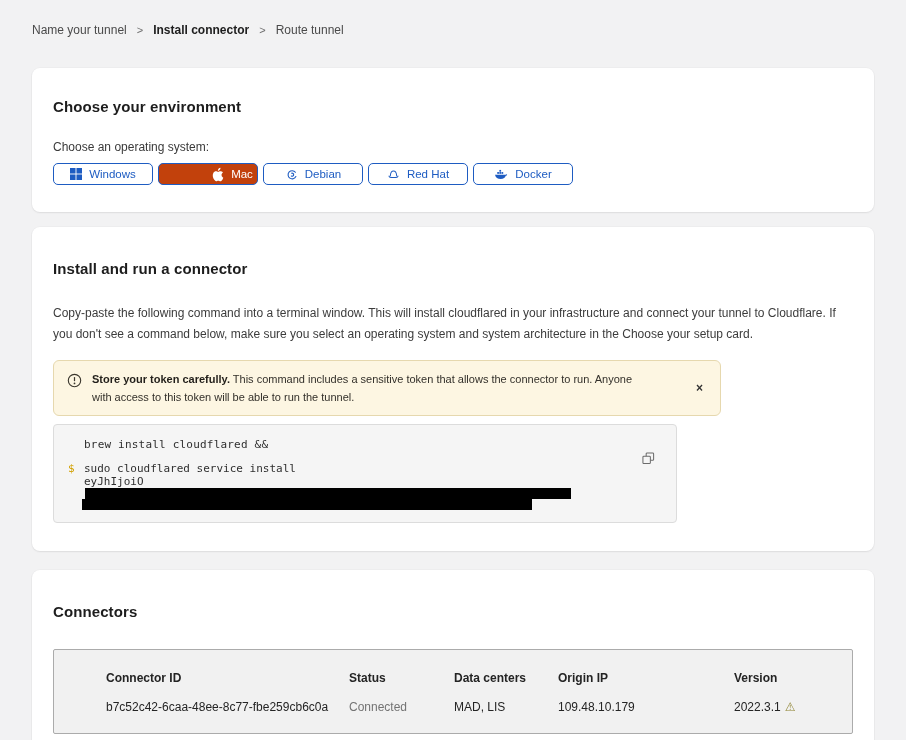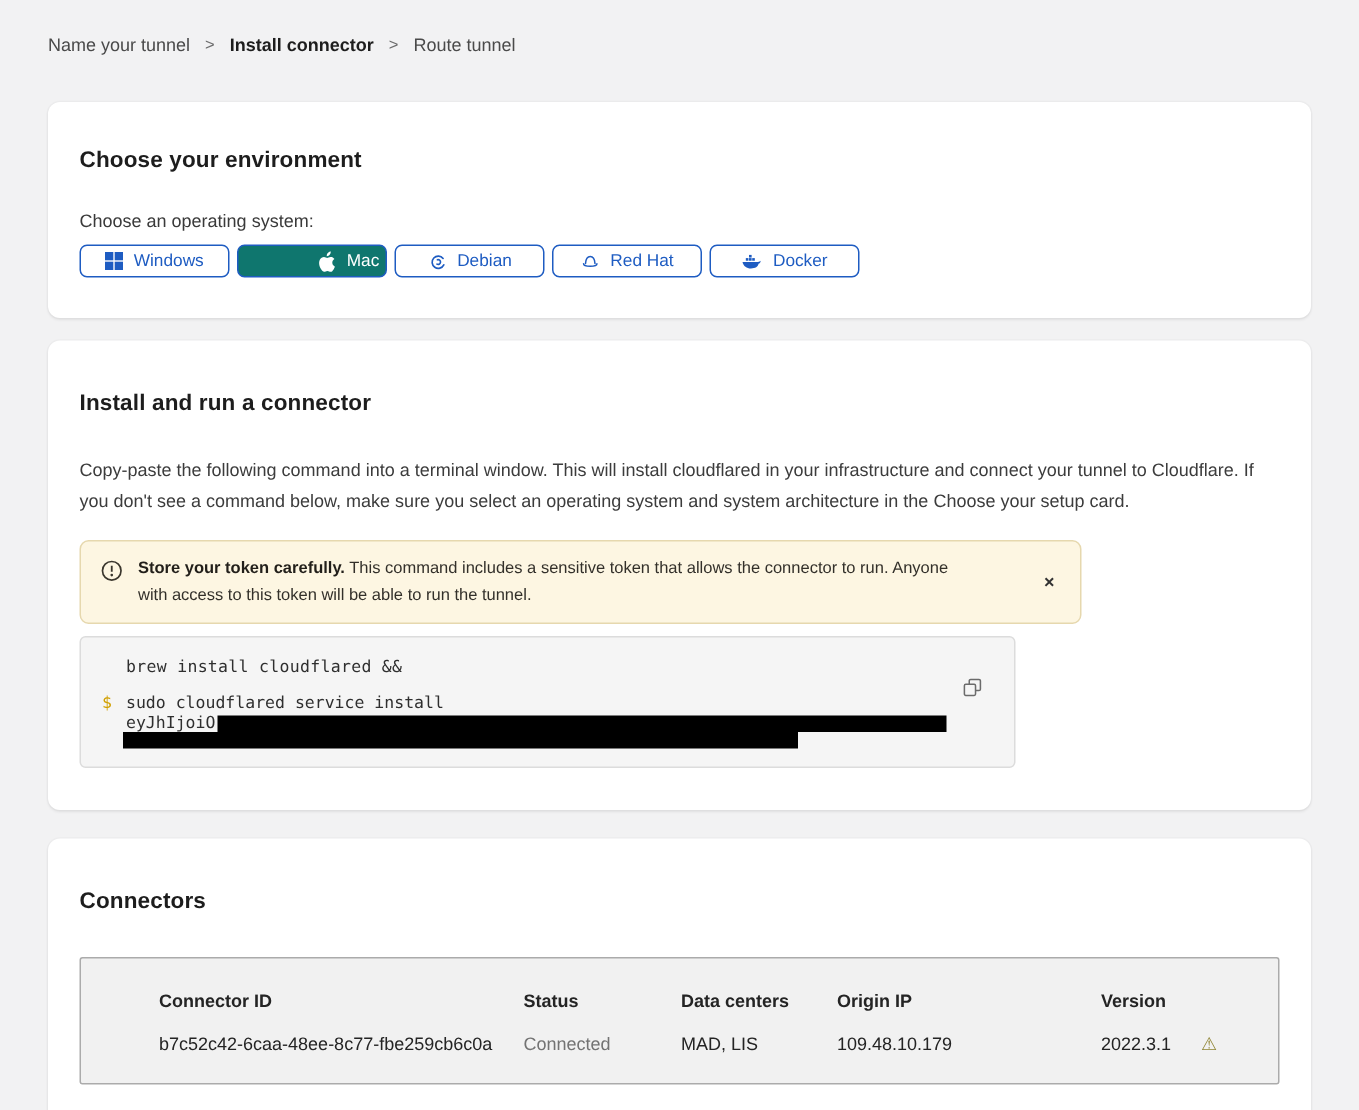--- a/index.html
+++ b/index.html
@@ -44,21 +44,21 @@
     width: 100px; height: 22px;
     display: flex; align-items: center; justify-content: center; gap: 7px;
     background: #fff;
     border: 1px solid #1e5cc2;
     border-radius: 5px;
     color: #1e5cc2;
     font-size: 11.5px;
     font-family: "Liberation Sans", sans-serif;
     cursor: pointer;
   }
-  .os-btn.selected { background: #0f766e; color: #fff; padding-left: 48px; }
+  .os-btn.selected { background: #c2410c; color: #fff; padding-left: 48px; }
   .os-btn svg { display: block; }
 
   
   .section-desc {
     margin-top: 26px;
     font-size: 12px;
     line-height: 1.75;
     color: #3c3c3c;
     max-width: 800px;
   }
@@ -91,21 +91,21 @@
     border-radius: 4px;
     padding: 13px 0 12px 0;
     position: relative;
     font-family: "DejaVu Sans Mono", monospace;
     font-size: 11px;
     color: #2f2f2f;
   }
   .code-line1 { padding-left: 30px; letter-spacing: .2px; }
   .code-line2 { margin-top: 11px; display: flex; }
   .code-prompt { width: 30px; padding-left: 14px; color: #d1a000; }
-  .code-line3 { display: flex; align-items: flex-end; padding-left: 30px; }
+  .code-line3 { display: flex; align-items: flex-start; padding-left: 30px; flex-direction: column; }
   .redact-bar-1 { height: 11px; width: 486px; background: #000; margin-left: 1px; }
   .redact-bar-2 { margin-left: 28px; width: 450px; height: 11px; background: #000; }
   .copy-btn {
     position: absolute; top: 27px; right: 21px;
     background: none; border: none; cursor: pointer; padding: 0; line-height: 0;
   }
 
   
   .conn-table {
     margin-top: 29px;
@@ -117,21 +117,21 @@
     font-size: 12px;
   }
   .conn-row {
     display: grid;
     grid-template-columns: 243px 105px 104px 176px 1fr;
     align-items: center;
   }
   .conn-row.head { font-weight: bold; color: #242424; margin-bottom: 15px; }
   .conn-row.data { color: #242424; }
   .status-connected { color: #737373; }
-  .version-cell { display: flex; align-items: center; gap: 20px; }
+  .version-cell { display: flex; align-items: center; gap: 4px; }
   .warn-glyph { color: #8f8433; font-size: 12px; }
 </style>
 </head>
 <body>
 
 <div class="page">
 
   <nav class="breadcrumb">
     <span class="crumb">Name your tunnel</span>
     <span class="crumb-sep">&gt;</span>

